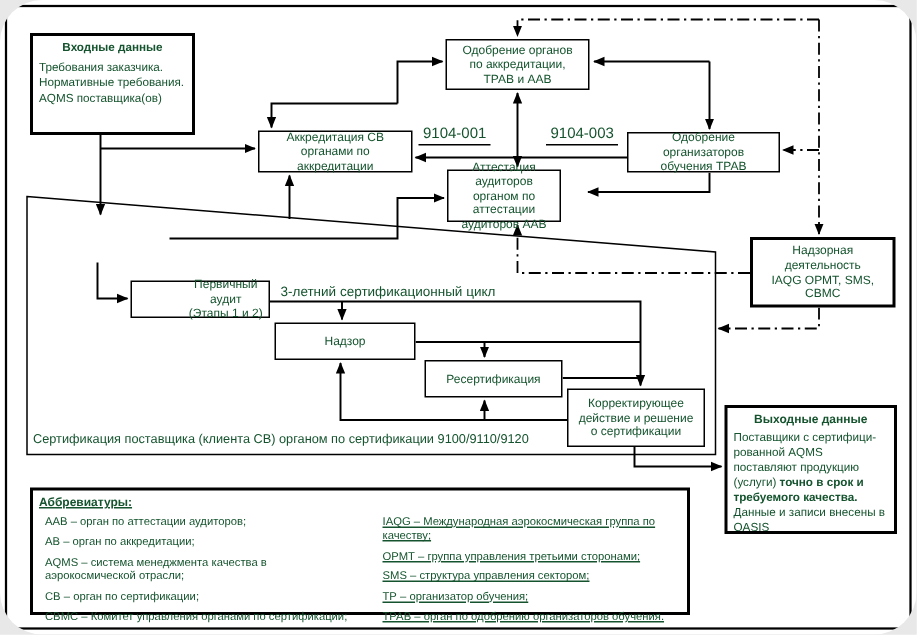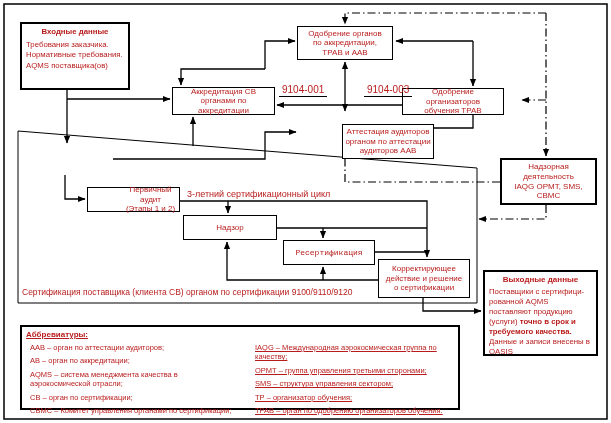--- a/index.html
+++ b/index.html
@@ -1,17 +1,17 @@
 <!DOCTYPE html>
 <html><head>
 <meta charset="utf-8">
 <style>
   html,body{margin:0;padding:0;background:#e8e8e8;}
   #page{position:relative;width:611px;height:423px;background:#ffffff;
-        font-family:"Liberation Sans","DejaVu Sans",sans-serif;color:#b91c1c;overflow:hidden;}
+        font-family:"Liberation Sans","DejaVu Sans",sans-serif;color:#14532d;overflow:hidden;border-radius:28px;}
   #wires{position:absolute;left:0;top:0;z-index:1;}
   .bx{position:absolute;box-sizing:border-box;border:1.5px solid #000;background:#fff;
       display:flex;flex-direction:column;align-items:center;justify-content:center;
       text-align:center;font-size:8px;line-height:1.2;z-index:2;padding:1px 2px;}
   .bx.thick{border-width:2px;text-align:center;}
   .bx.infobox{align-items:stretch;justify-content:flex-start;text-align:left;padding:3px 4px;}
   .bx .ttl{font-weight:bold;text-align:center;margin-bottom:2px;}
   .lbl{position:absolute;z-index:2;white-space:nowrap;}
   .std{font-size:10px;border-bottom:1px solid #000;padding:0 3px 1px 3px;}
   .cyc{font-size:9px;}
@@ -80,47 +80,47 @@
     <div>Одобрение органов</div>
     <div>по аккредитации,</div>
     <div>ТРАВ и ААВ</div>
   </div>
 
   <div class="bx" style="left:172px;top:87px;width:103px;height:28px;">
     <div>Аккредитация СВ</div>
     <div>органами по аккредитации</div>
   </div>
 
-  <div class="bx" style="left:402px;top:88px;width:102px;height:27px;">
+  <div class="bx" style="left:418px;top:88px;width:102px;height:27px;">
     <div>Одобрение организаторов</div>
     <div>обучения ТРАВ</div>
   </div>
 
-  <div class="bx" style="left:298px;top:124px;width:92px;height:35px;margin-left:44px;">
+  <div class="bx" style="left:298px;top:113px;width:76px;height:35px;">
     <div>Аттестация аудиторов</div>
     <div>органом по аттестации</div>
     <div>аудиторов ААВ</div>
   </div>
 
   <div class="lbl std" style="left:279px;top:84px;">9104-001</div>
   <div class="lbl std" style="left:364px;top:84px;">9104-003</div>
 
 
   <div class="bx" style="left:87px;top:187px;width:93px;height:25px;padding-left:36px;">
     <div>Первичный аудит</div>
     <div>(Этапы 1 и 2)</div>
   </div>
 
   <div class="lbl cyc" style="left:187px;top:189px;">3-летний сертификационный цикл</div>
 
   <div class="bx" style="left:183px;top:215px;width:94px;height:25px;">
     <div>Надзор</div>
   </div>
 
-  <div class="bx" style="left:283px;top:240px;width:92px;height:25px;font-family:Liberation Mono, monospace;">
+  <div class="bx" style="left:283px;top:240px;width:92px;height:25px;">
     <div>Ресертификация</div>
   </div>
 
   <div class="bx" style="left:378px;top:259px;width:92px;height:39px;">
     <div>Корректирующее</div>
     <div>действие и решение</div>
     <div>о сертификации</div>
   </div>
 
   <div class="lbl cert" style="left:22px;top:287px;">Сертификация поставщика (клиента СВ) органом по сертификации 9100/9110/9120</div>

